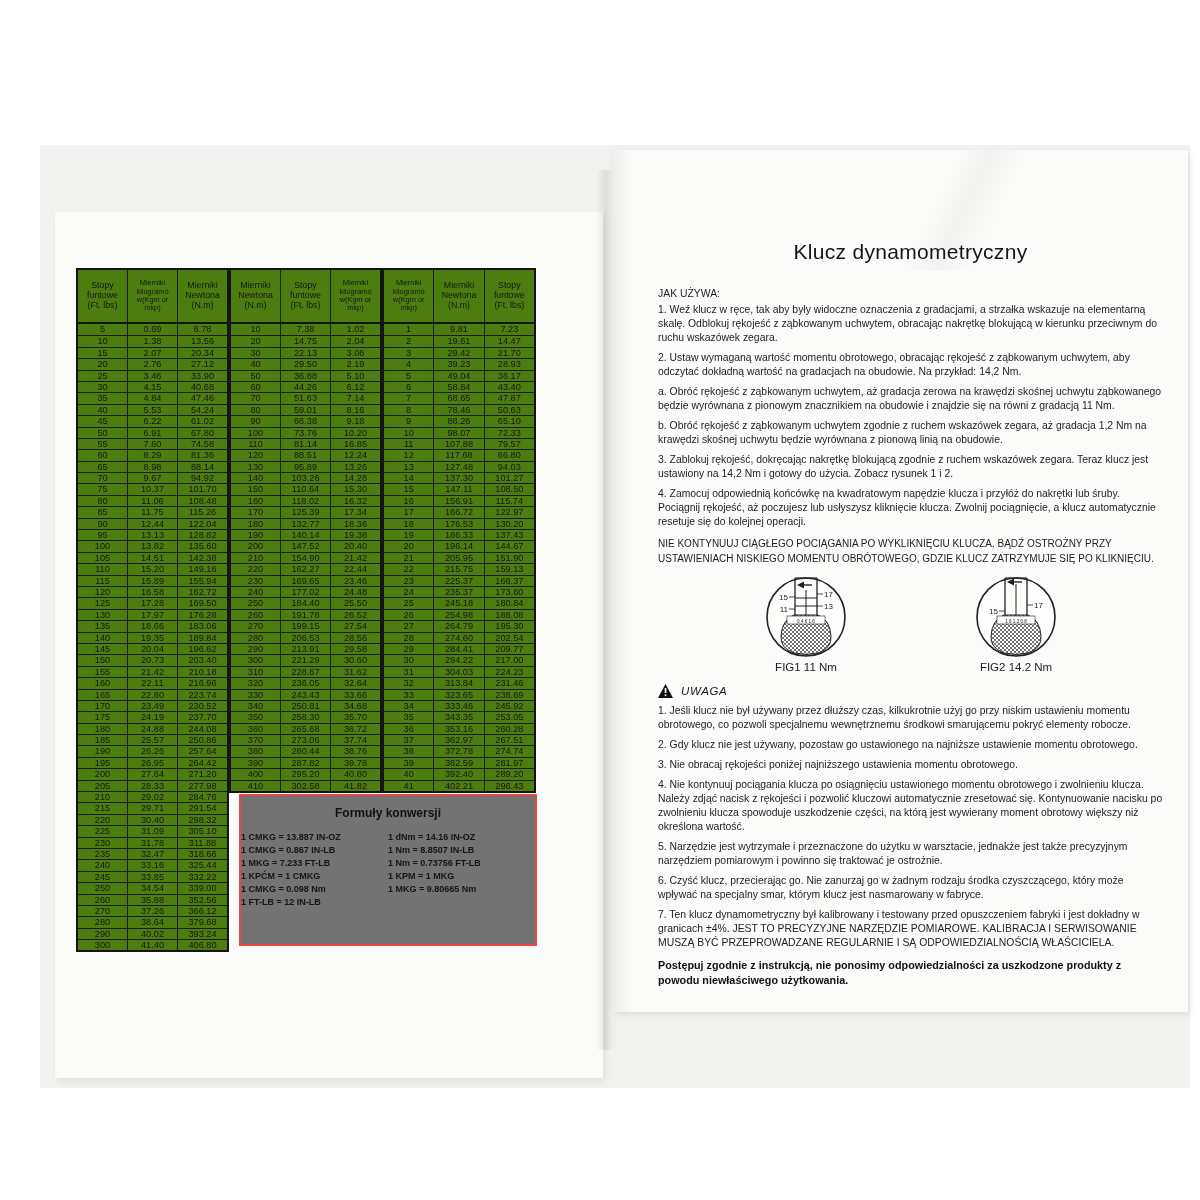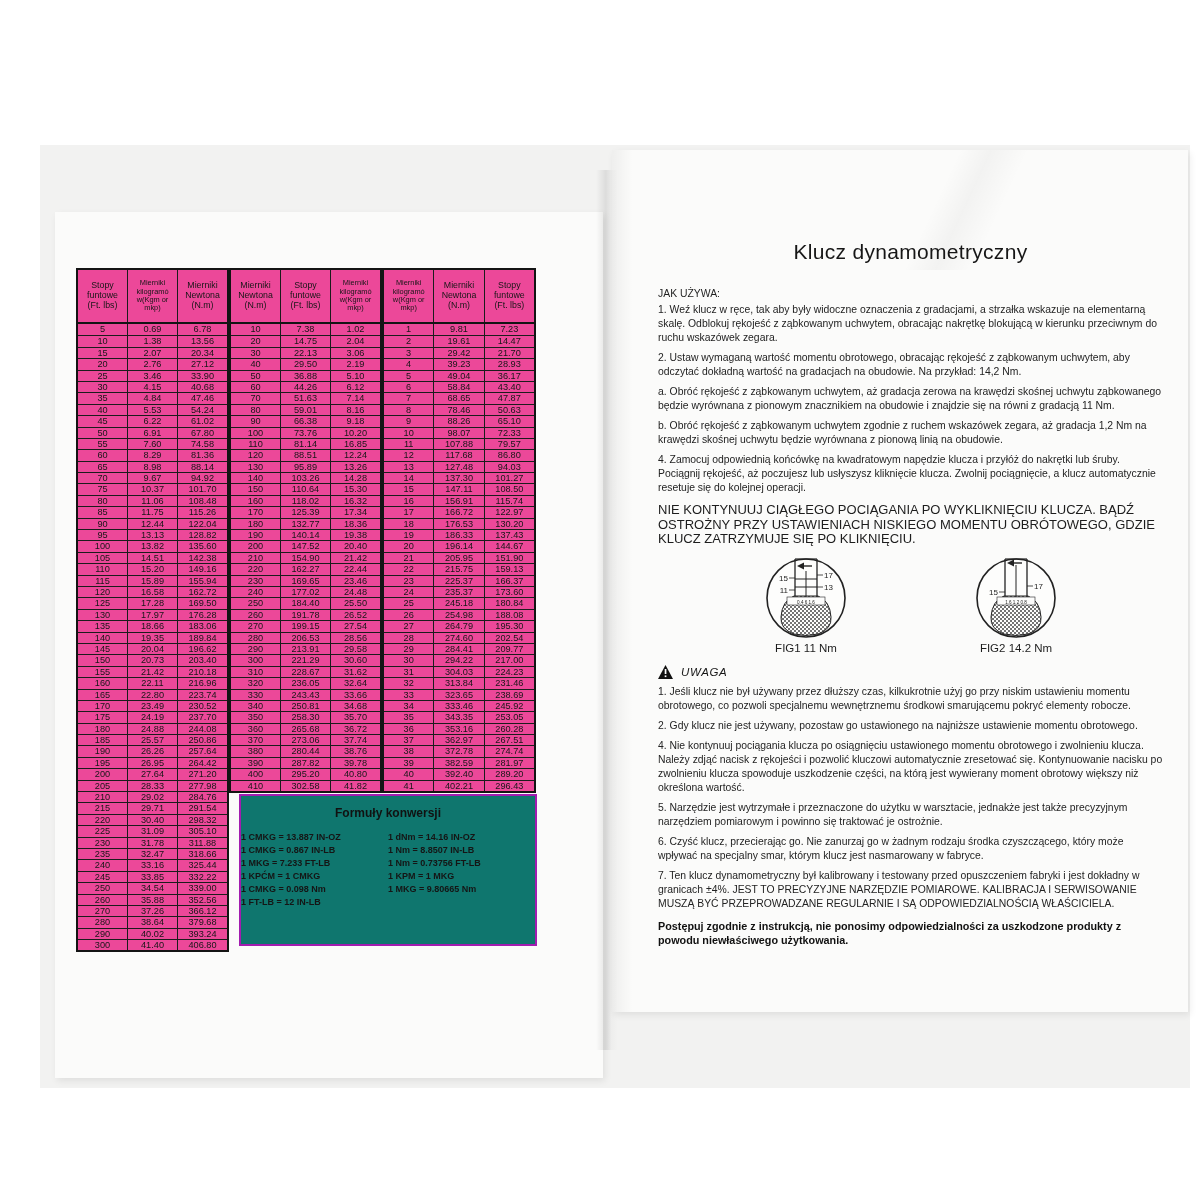--- a/index.html
+++ b/index.html
@@ -15,48 +15,48 @@
     background:linear-gradient(90deg,rgba(0,0,0,0) 0%,rgba(0,0,0,.09) 45%,rgba(0,0,0,.02) 70%,rgba(0,0,0,0) 100%);}
   .crease{position:absolute;pointer-events:none;}
   .crease.c1{left:612px;top:150px;width:576px;height:120px;
     background:linear-gradient(115deg,transparent 55%,rgba(0,0,0,.035) 60%,transparent 66%);}
   .crease.c2{left:612px;top:150px;width:26px;height:862px;
     background:linear-gradient(90deg,rgba(0,0,0,.05),transparent 80%);}
 
   
   .table-title{position:absolute;left:76px;top:243px;width:460px;text-align:center;
     font-size:12.5px;font-weight:bold;letter-spacing:.2px;color:#111;margin-top:48px;}
-  .tgroup{position:absolute;top:268px;border:2px solid #141414;background:#ec4899;box-sizing:border-box;}
+  .tgroup{position:absolute;top:268px;border:2px solid #141414;background:#4d7c0f;box-sizing:border-box;}
   .g1{left:76px;width:153px;}
   .g2{left:229px;width:153px;}
   .g3{left:382px;width:154px;}
   .trow{display:flex;height:11.4px;box-sizing:border-box;}
   .trow.r + .trow.r{border-top:1px solid #1c1c1c;}
   .trow.thead{height:54px;border-bottom:2px solid #141414;}
   .tcell{flex:1 1 0;text-align:center;font-size:9.2px;line-height:10.4px;color:#161616;
     border-left:1px solid #1c1c1c;box-sizing:border-box;overflow:hidden;white-space:nowrap;}
   .tcell:first-child{border-left:none;}
   .hcell{display:flex;align-items:center;justify-content:center;white-space:pre-line;
     font-size:8.8px;line-height:1.12;padding:1px;}
   .hcell.hsmall{font-size:7.4px;}
 
   
-  .formulas{position:absolute;left:239px;top:794px;width:298px;height:152px;border:2px solid #a21caf;
-    background:#0f766e;box-sizing:border-box;}
+  .formulas{position:absolute;left:239px;top:794px;width:298px;height:152px;border:2px solid #ef4444;
+    background:#737373;box-sizing:border-box;}
   .ftitle{text-align:center;font-weight:bold;font-size:12px;margin-top:10px;color:#111;}
   .fcols{display:flex;margin-top:12px;}
   .fcol{flex:1;}
   .fline{margin:0 0 1.5px 0;font-size:9px;font-weight:bold;line-height:11.6px;white-space:nowrap;color:#151515;}
 
   
   .rcontent{position:absolute;left:658px;top:232px;width:505px;margin-top:8px;}
   .rtitle{text-align:center;font-size:21px;font-weight:500;letter-spacing:.3px;color:#161616;margin:0 0 24px 0;}
   .rhead{font-size:10.4px;margin:0 0 4px 0;}
   .para{font-size:10.4px;line-height:14px;margin:0 0 6px 0;text-align:left;color:#232323;}
-  .caps{font-size:13px;line-height:14.5px;margin:8px 0 4px 0;color:#1d1d1d;}
+  .caps{font-size:10px;line-height:14.5px;margin:8px 0 4px 0;color:#1d1d1d;}
   .figs{display:flex;justify-content:center;gap:60px;margin:2px 0 6px 0;}
   .fig{text-align:center;}
   .caution-head{display:flex;align-items:center;gap:8px;margin:4px 0 6px 0;}
   .caution-label{font-size:11.5px;letter-spacing:.6px;color:#161616;font-style:italic;}
   .final{font-size:10.8px;line-height:14.5px;font-weight:bold;margin:8px 0 0 0;color:#111;}
   svg text{fill:#1d1d1d;font-family:"Liberation Sans",sans-serif;}
 </style>
 </head>
 <body>
 
@@ -819,20 +819,21 @@
   </div>
 
   <div class="rcontent">
     <h1 class="rtitle">Klucz dynamometryczny</h1>
     <p class="rhead">JAK UŻYWA:</p>
     <div>
         <p class="para">1. Weź klucz w ręce, tak aby były widoczne oznaczenia z gradacjami, a strzałka wskazuje na elementarną skalę. Odblokuj rękojeść z ząbkowanym uchwytem, obracając nakrętkę blokującą w kierunku przeciwnym do ruchu wskazówek zegara.</p>
         <p class="para">2. Ustaw wymaganą wartość momentu obrotowego, obracając rękojeść z ząbkowanym uchwytem, aby odczytać dokładną wartość na gradacjach na obudowie. Na przykład: 14,2 Nm.</p>
         <p class="para">a. Obróć rękojeść z ząbkowanym uchwytem, aż gradacja zerowa na krawędzi skośnej uchwytu ząbkowanego będzie wyrównana z pionowym znacznikiem na obudowie i znajdzie się na równi z gradacją 11 Nm.</p>
         <p class="para">b. Obróć rękojeść z ząbkowanym uchwytem zgodnie z ruchem wskazówek zegara, aż gradacja 1,2 Nm na krawędzi skośnej uchwytu będzie wyrównana z pionową linią na obudowie.</p>
+        <p class="para">3. Zablokuj rękojeść, dokręcając nakrętkę blokującą zgodnie z ruchem wskazówek zegara. Teraz klucz jest ustawiony na 14,2 Nm i gotowy do użycia. Zobacz rysunek 1 i 2.</p>
         <p class="para">4. Zamocuj odpowiednią końcówkę na kwadratowym napędzie klucza i przyłóż do nakrętki lub śruby. Pociągnij rękojeść, aż poczujesz lub usłyszysz kliknięcie klucza. Zwolnij pociągnięcie, a klucz automatycznie resetuje się do kolejnej operacji.</p>
       </div>
     <p class="caps">NIE KONTYNUUJ CIĄGŁEGO POCIĄGANIA PO WYKLIKNIĘCIU KLUCZA. BĄDŹ OSTROŻNY PRZY USTAWIENIACH NISKIEGO MOMENTU OBRÓTOWEGO, GDZIE KLUCZ ZATRZYMUJE SIĘ PO KLIKNIĘCIU.</p>
 
     <div class="figs">
       <div class="fig">
         <svg width="150" height="104" viewBox="0 0 150 104">
           <defs>
             <pattern id="hatch" width="4" height="4" patternUnits="userSpaceOnUse">
               <path d="M0 4L4 0M0 0L4 4" stroke="#3a3a3a" stroke-width="0.7"></path>
@@ -886,20 +887,21 @@
       <svg width="15" height="14" viewBox="0 0 15 14">
         <polygon points="7.5,0 15,14 0,14" fill="#111"></polygon>
         <rect x="6.7" y="4" width="1.7" height="5" fill="#fff"></rect>
         <rect x="6.7" y="10.4" width="1.7" height="1.7" fill="#fff"></rect>
       </svg>
       <span class="caution-label">UWAGA</span>
     </div>
     <div>
         <p class="para">1. Jeśli klucz nie był używany przez dłuższy czas, kilkukrotnie użyj go przy niskim ustawieniu momentu obrotowego, co pozwoli specjalnemu wewnętrznemu środkowi smarującemu pokryć elementy robocze.</p>
         <p class="para">2. Gdy klucz nie jest używany, pozostaw go ustawionego na najniższe ustawienie momentu obrotowego.</p>
+        <p class="para">3. Nie obracaj rękojeści poniżej najniższego ustawienia momentu obrotowego.</p>
         <p class="para">4. Nie kontynuuj pociągania klucza po osiągnięciu ustawionego momentu obrotowego i zwolnieniu klucza. Należy zdjąć nacisk z rękojeści i pozwolić kluczowi automatycznie zresetować się. Kontynuowanie nacisku po zwolnieniu klucza spowoduje uszkodzenie części, na którą jest wywierany moment obrotowy większy niż określona wartość.</p>
         <p class="para">5. Narzędzie jest wytrzymałe i przeznaczone do użytku w warsztacie, jednakże jest także precyzyjnym narzędziem pomiarowym i powinno się traktować je ostrożnie.</p>
         <p class="para">6. Czyść klucz, przecierając go. Nie zanurzaj go w żadnym rodzaju środka czyszczącego, który może wpływać na specjalny smar, którym klucz jest nasmarowany w fabryce.</p>
         <p class="para">7. Ten klucz dynamometryczny był kalibrowany i testowany przed opuszczeniem fabryki i jest dokładny w granicach ±4%. JEST TO PRECYZYJNE NARZĘDZIE POMIAROWE. KALIBRACJA I SERWISOWANIE MUSZĄ BYĆ PRZEPROWADZANE REGULARNIE I SĄ ODPOWIEDZIALNOŚCIĄ WŁAŚCICIELA.</p>
       </div>
     <p class="final">Postępuj zgodnie z instrukcją, nie ponosimy odpowiedzialności za uszkodzone produkty z powodu niewłaściwego użytkowania.</p>
   </div>
 </div>
 
 </body></html>

